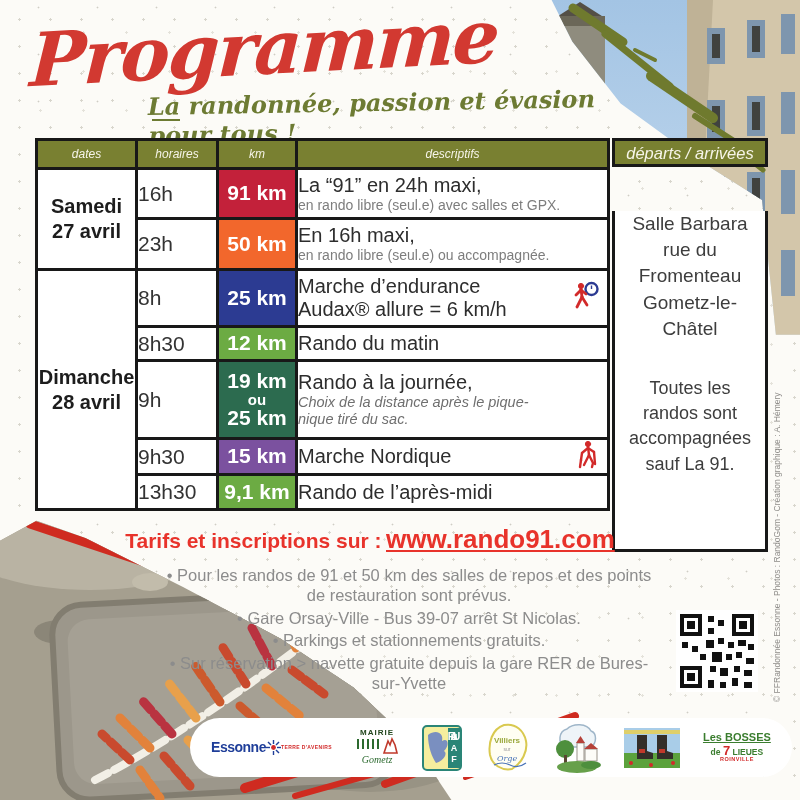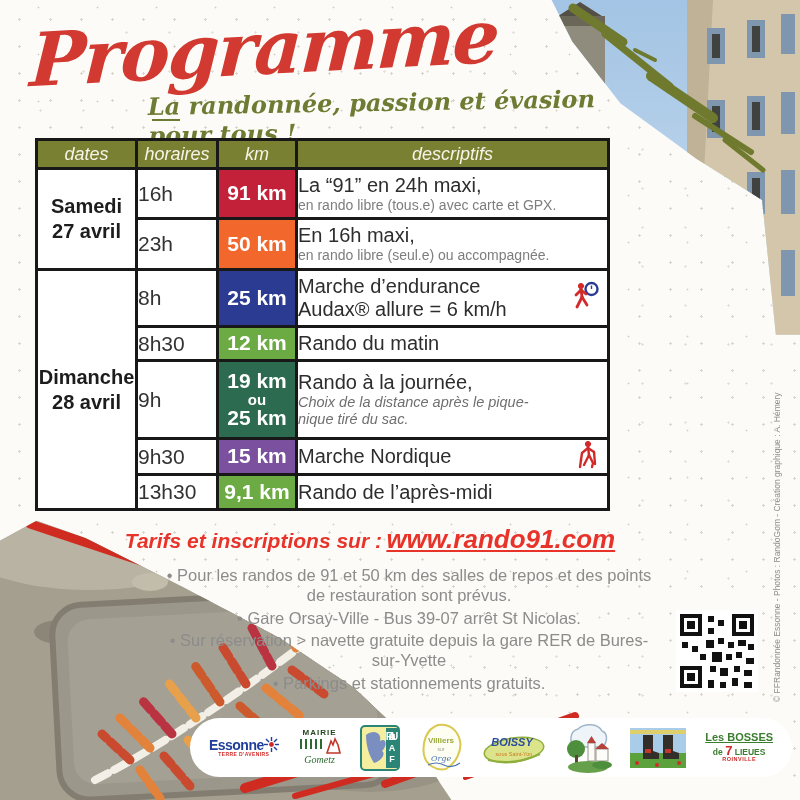--- a/index.html
+++ b/index.html
@@ -24,21 +24,21 @@
   .title{position:absolute;left:30px;top:6px;width:430px;
     font-family:"DejaVu Serif",serif;font-style:italic;font-weight:bold;
     font-size:74px;color:#d23931;transform:rotate(-3deg) skewX(-6deg);letter-spacing:-2px;}
   .subtitle{position:absolute;left:148px;top:88px;width:460px;
     font-family:"DejaVu Serif",serif;font-style:italic;font-weight:bold;
     font-size:24px;color:#6d7b33;transform:rotate(-1deg);}
   .subtitle-underline{position:absolute;left:152px;top:119px;width:28px;height:2px;background:#6d7b33;}
   
   .main-table{position:absolute;left:35px;top:138px;border-collapse:collapse;table-layout:fixed;}
   .main-table td,.main-table th{border:3px solid #181818;background:#fff;vertical-align:middle;padding:0;}
-  .main-table th{background:#798031;color:#f6f4e8;font-style:italic;font-weight:normal;font-size:18px;}
+  .main-table th{background:#798031;color:#f6f4e8;font-style:italic;font-weight:normal;font-size:12px;}
   .tr-head{height:29px;}
   .tr-r0{height:50px;}.tr-r1{height:51px;}.tr-r2{height:57px;}.tr-r3{height:34px;padding-left:48px;}
   .tr-r4{height:78px;}.tr-r5{height:36px;}.tr-r6{height:35px;}
   .cell-date{font-weight:bold;font-size:20px;color:#1d1d1d;text-align:center;white-space:pre-line;line-height:1.25;}
   .cell-time{font-size:21px;color:#333;text-align:left;padding-left:14px;}
   .cell-km{color:#fff;font-weight:bold;font-size:21px;text-align:center;line-height:1.05;}
   .cell-km .km-ou{display:block;font-size:15px;font-weight:bold;}
   .cell-km span{display:block;}
   .cell-desc{text-align:left;padding:4px 10px;position:relative;}
   .dmain{font-size:20px;color:#2d2d2d;line-height:1.15;}
@@ -47,21 +47,21 @@
   .row-icon{position:absolute;right:8px;top:50%;transform:translateY(-50%);}
   
   .right-panel{position:absolute;left:612px;top:138px;width:156px;}
   .rp-head{box-sizing:border-box;border:3px solid #181818;background:#798031;color:#f6f4e8;
     font-style:italic;font-size:16.5px;text-align:center;height:29px;line-height:24px;}
   .rp-body{box-sizing:border-box;border:3px solid #181818;border-top:none;background:#fff;
     height:341px;text-align:center;color:#3d3d3d;}
   .rp-venue{margin-top:44px;font-size:19px;line-height:1.38;white-space:pre-line;}
   .rp-note{margin-top:34px;font-size:18px;line-height:1.4;padding:0 6px;}
   
-  .tarifs{position:absolute;left:110px;top:524px;width:520px;text-align:center;color:#e8332b;font-style:italic;}
+  .tarifs{position:absolute;left:110px;top:524px;width:520px;text-align:center;color:#e8332b;}
   .tarifs .t-label{font-size:21px;font-weight:bold;}
   .tarifs .t-url{font-size:26px;font-weight:bold;text-decoration:underline;color:#e8332b;}
   .bullets{position:absolute;left:164px;top:566px;width:490px;text-align:center;
     color:#8c8c8c;font-size:16.5px;line-height:1.2;}
   .bullets div{margin-bottom:3px;}
   
   .qr{position:absolute;left:676px;top:610px;}
   .credit{position:absolute;left:772px;top:702px;width:345px;font-size:8.5px;color:#8f8d8a;
     transform:rotate(-90deg);transform-origin:0 0;white-space:nowrap;}
   
@@ -224,21 +224,21 @@
       <th>km</th>
       <th>descriptifs</th>
     </tr>
     <tr class="tr-r0">
       <td class="cell-date" rowspan="2">Samedi
 27 avril</td>
       <td class="cell-time">16h</td>
       <td class="cell-km" style="background: rgb(195, 33, 58);">91 km</td>
       <td class="cell-desc">
         <div class="dmain">La “91” en 24h maxi,</div>
-        <div class="dsub">en rando libre (tous.e) avec carte et GPX.</div>
+        <div class="dsub">en rando libre (seul.e) avec salles et GPX.</div>
       </td>
     </tr>
     <tr class="tr-r1">
       <td class="cell-time">23h</td>
       <td class="cell-km" style="background: rgb(242, 103, 44);">50 km</td>
       <td class="cell-desc">
         <div class="dmain">En 16h maxi,</div>
         <div class="dsub">en rando libre (seul.e) ou accompagnée.</div>
       </td>
     </tr>
@@ -309,31 +309,42 @@
     <tr class="tr-r6">
       <td class="cell-time">13h30</td>
       <td class="cell-km" style="background: rgb(108, 171, 67);">9,1 km</td>
       <td class="cell-desc">
         <div class="dmain">Rando de l’après-midi</div>
       </td>
     </tr>
   </tbody>
     </table>
 
+  <div class="right-panel">
+    <div class="rp-head">départs / arrivées</div>
+    <div class="rp-body">
+      <div class="rp-venue">Salle Barbara
+rue du
+Fromenteau
+Gometz-le-
+Châtel</div>
+      <div class="rp-note">Toutes les randos sont accompagnées sauf La 91.</div>
+    </div>
+  </div>
 
   <div class="tarifs">
     <span class="t-label">Tarifs et inscriptions sur :</span>
     <span class="t-url">www.rando91.com</span>
   </div>
 
   <div class="bullets">
     <div>• Pour les randos de 91 et 50 km des salles de repos et des points de restauration sont prévus.</div>
     <div>• Gare Orsay-Ville - Bus 39-07 arrêt St Nicolas.</div>
+    <div>• Parkings et stationnements gratuits.</div>
     <div>• Sur réservation &gt; navette gratuite depuis la gare RER de Bures-sur-Yvette</div>
-    <div>• Parkings et stationnements gratuits.</div>
   </div>
 
   <div class="qr">
     <svg width="82" height="82" viewBox="0 0 82 82">
       <rect width="82" height="82" fill="#fff"></rect>
       <g fill="#111">
         <rect x="4" y="4" width="22" height="22"></rect>
           <rect x="56" y="4" width="22" height="22"></rect>
           <rect x="4" y="56" width="22" height="22"></rect>
       </g>
@@ -369,21 +380,21 @@
           <rect x="44" y="72" width="6" height="6"></rect>
           <rect x="56" y="68" width="6" height="8"></rect>
         <rect x="68" y="72" width="8" height="6"></rect>
       </g>
     </svg>
   </div>
 
   <div class="credit">© FFRandonnée Essonne - Photos : RandoGom - Création graphique : A. Hémery</div>
 
   <div class="logo-bar">
-    <div class="logo" style="flex-direction:column;">
+    <div class="logo" style="flex-direction:row;">
       <span style="display:inline-flex;align-items:center;">
         <span class="lg-essonne-name">Essonne</span>
         <svg width="15" height="15" viewBox="0 0 15 15">
           <g stroke="#1f3e99" stroke-width="1.4">
               <line x1="7.5" y1="0" x2="7.5" y2="4"></line>
               <line x1="7.5" y1="11" x2="7.5" y2="15"></line>
               <line x1="0" y1="7.5" x2="4" y2="7.5"></line>
               <line x1="11" y1="7.5" x2="15" y2="7.5"></line>
               <line x1="2" y1="2" x2="5" y2="5"></line>
               <line x1="10" y1="10" x2="13" y2="13"></line>
@@ -422,28 +433,20 @@
     <div class="logo">
       <svg width="46" height="50" viewBox="0 0 46 50">
         <path d="M20,2 C32,0 40,8 42,18 C44,28 38,40 28,46 C18,48 8,42 6,32 C4,20 8,6 20,2 Z" fill="#fffef2" stroke="#d9c94f" stroke-width="2"></path>
         <text x="23" y="20" text-anchor="middle" class="lg-villiers-t" font-size="8" font-weight="bold" fill="#9aa83b" font-family="Liberation Sans,sans-serif">Villiers</text>
         <text x="23" y="28" text-anchor="middle" font-size="5" fill="#999" font-family="Liberation Sans,sans-serif">sur</text>
         <text x="23" y="38" text-anchor="middle" font-size="8" font-style="italic" fill="#4a74b8" font-family="DejaVu Serif,serif">Orge</text>
         <path d="M10,42 Q18,38 26,42 T42,40" fill="none" stroke="#4a74b8" stroke-width="1.2"></path>
       </svg>
     </div>
     <div class="logo">
-      <svg width="64" height="40" viewBox="0 0 64 40">
-        <ellipse cx="32" cy="22" rx="30" ry="12" fill="#dbe48a" stroke="#8fae3c" stroke-width="1.5" transform="rotate(-8 32 22)"></ellipse>
-        <text x="30" y="18" text-anchor="middle" font-size="11" font-weight="bold" font-style="italic" fill="#2b4d9e" font-family="Liberation Sans,sans-serif">BOISSY</text>
-        <text x="32" y="28" text-anchor="middle" font-size="5.5" fill="#d07a2a" font-family="Liberation Sans,sans-serif">sous Saint-Yon</text>
-        <path d="M6,32 Q32,38 58,26" fill="none" stroke="#8fae3c" stroke-width="2"></path>
-      </svg>
-    </div>
-    <div class="logo">
       <svg width="48" height="50" viewBox="0 0 48 50">
         <path d="M14,6 C20,0 34,0 38,8 C44,10 44,20 38,24 L12,24 C4,20 6,8 14,6 Z" fill="#eef4f8" stroke="#9fb6c9" stroke-width="1.5"></path>
         <circle cx="12" cy="26" r="9" fill="#4e8f3d"></circle>
         <rect x="11" y="32" width="3" height="8" fill="#5a4632"></rect>
         <rect x="24" y="20" width="7" height="18" fill="#fdfcf8" stroke="#9a948a" stroke-width="1"></rect>
         <polygon points="23,20 27.5,13 32,20" fill="#b5423a"></polygon>
         <rect x="32" y="26" width="12" height="12" fill="#fdfcf8" stroke="#9a948a" stroke-width="1"></rect>
         <polygon points="31,26 38,20 45,26" fill="#b5423a"></polygon>
         <ellipse cx="24" cy="44" rx="20" ry="6" fill="#67a04b"></ellipse>
         <ellipse cx="38" cy="42" rx="10" ry="4" fill="#4e8f3d"></ellipse>

